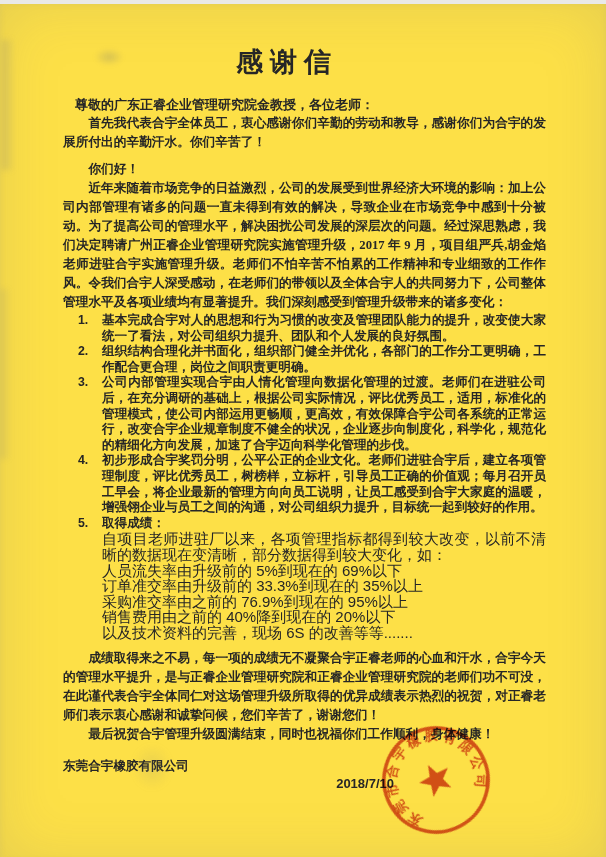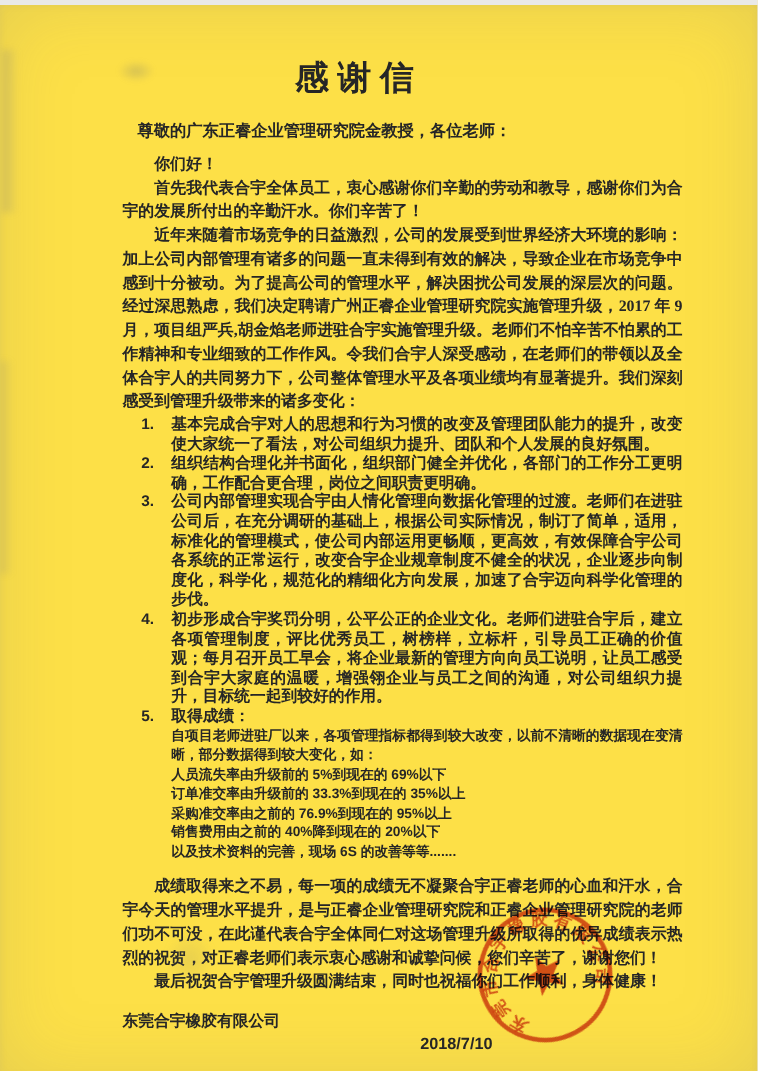--- a/index.html
+++ b/index.html
@@ -21,21 +21,21 @@
   .smudge-d{left:132px;top:740px;width:40px;height:46px;background:radial-gradient(rgba(125,125,122,.16),rgba(125,125,122,0) 70%);filter:blur(3px);}
 
   .title{
     margin:40px 0 0;
     text-align:center;
     font-size:27px;
     font-weight:700;
     letter-spacing:7px;
     transform:translateX(-16px);
   }
-  .body-col{padding:0 60px 0 98px;}
+  .body-col{padding:0 60px 0 63px;}
   .salutation{
     margin-top:15px;
     padding-left:12px;
     font-size:13px;
     font-weight:700;
     line-height:19px;
   }
   .para{
     margin:0;
     font-size:12.7px;
@@ -54,21 +54,21 @@
     font-size:12.3px;font-weight:700;line-height:15.6px;
   }
   .li-text{
     flex:1;
     font-size:12.6px;font-weight:600;line-height:15.6px;
     text-align:justify;
   }
   .ach-block{
     padding-left:39px;
     font-family:"Liberation Sans","DejaVu Sans",sans-serif;
-    font-size:11px;font-weight:700;line-height:15.6px;
+    font-size:15px;font-weight:400;line-height:15.6px;
   }
   .ach-intro{max-width:452px;text-align:justify;}
   .closing{margin-top:9px;}
   .sig{margin-top:13px;}
   .sig-company{
     text-align:left;
     padding-right:126px;
     font-size:12.6px;font-weight:600;line-height:18px;
   }
   .sig-date{
@@ -101,36 +101,36 @@
   <div class="smudge smudge-b"></div>
   <div class="smudge smudge-c"></div>
   <div class="smudge smudge-d"></div>
 
   <h1 class="title">感谢信</h1>
 
   <div class="body-col">
 
     <div class="salutation">尊敬的广东正睿企业管理研究院金教授，各位老师：</div>
 
+    <p class="para">首先我代表合宇全体员工，衷心感谢你们辛勤的劳动和教导，感谢你们为合宇的发展所付出的辛勤汗水。你们辛苦了！</p>
     <p class="para first">你们好！</p>
-    <p class="para">首先我代表合宇全体员工，衷心感谢你们辛勤的劳动和教导，感谢你们为合宇的发展所付出的辛勤汗水。你们辛苦了！</p>
     <p class="para">近年来随着市场竞争的日益激烈，公司的发展受到世界经济大环境的影响：加上公司内部管理有诸多的问题一直未得到有效的解决，导致企业在市场竞争中感到十分被动。为了提高公司的管理水平，解决困扰公司发展的深层次的问题。经过深思熟虑，我们决定聘请广州正睿企业管理研究院实施管理升级，2017 年 9 月，项目组严兵,胡金焰老师进驻合宇实施管理升级。老师们不怕辛苦不怕累的工作精神和专业细致的工作作风。令我们合宇人深受感动，在老师们的带领以及全体合宇人的共同努力下，公司整体管理水平及各项业绩均有显著提升。我们深刻感受到管理升级带来的诸多变化：</p>
 
     <div class="olist">
       <div class="li-row">
         <span class="li-num">1.</span>
         <span class="li-text">基本完成合宇对人的思想和行为习惯的改变及管理团队能力的提升，改变使大家统一了看法，对公司组织力提升、团队和个人发展的良好氛围。</span>
       </div>
       <div class="li-row">
         <span class="li-num">2.</span>
         <span class="li-text">组织结构合理化并书面化，组织部门健全并优化，各部门的工作分工更明确，工作配合更合理，岗位之间职责更明确。</span>
       </div>
       <div class="li-row">
         <span class="li-num">3.</span>
-        <span class="li-text">公司内部管理实现合宇由人情化管理向数据化管理的过渡。老师们在进驻公司后，在充分调研的基础上，根据公司实际情况，制订了简单，适用，标准化的管理模式，使公司内部运用更畅顺，更高效，有效保障合宇公司各系统的正常运行，改变合宇企业规章制度不健全的状况，企业逐步向制度化，科学化，规范化的精细化方向发展，加速了合宇迈向科学化管理的步伐。</span>
+        <span class="li-text">公司内部管理实现合宇由人情化管理向数据化管理的过渡。老师们在进驻公司后，在充分调研的基础上，根据公司实际情况，评比优秀员工，适用，标准化的管理模式，使公司内部运用更畅顺，更高效，有效保障合宇公司各系统的正常运行，改变合宇企业规章制度不健全的状况，企业逐步向制度化，科学化，规范化的精细化方向发展，加速了合宇迈向科学化管理的步伐。</span>
       </div>
       <div class="li-row">
         <span class="li-num">4.</span>
         <span class="li-text">初步形成合宇奖罚分明，公平公正的企业文化。老师们进驻合宇后，建立各项管理制度，评比优秀员工，树榜样，立标杆，引导员工正确的价值观；每月召开员工早会，将企业最新的管理方向向员工说明，让员工感受到合宇大家庭的温暖，增强翎企业与员工之间的沟通，对公司组织力提升，目标统一起到较好的作用。</span>
       </div>
       <div class="li-row">
         <span class="li-num">5.</span>
         <span class="li-text">取得成绩：</span>
       </div>
     </div>

